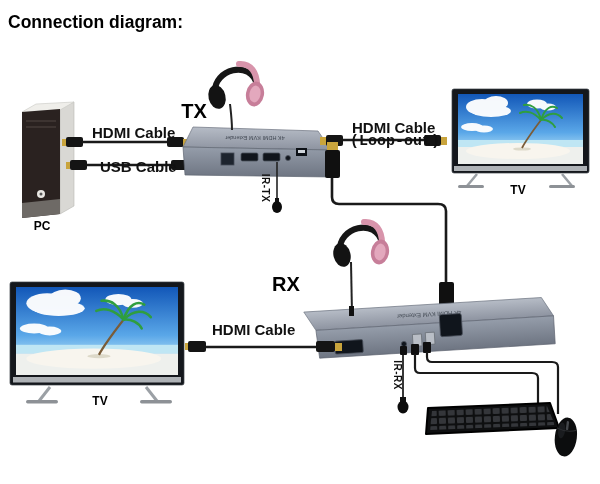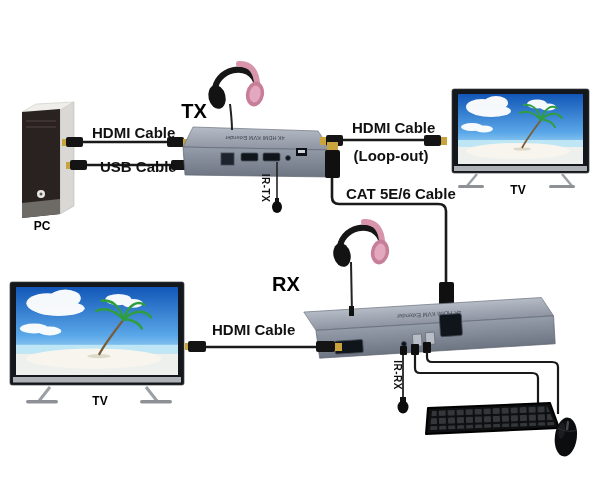--- a/index.html
+++ b/index.html
@@ -209,29 +209,29 @@
   </g>
 
   <g transform="rotate(7 566 436)">
     <ellipse cx="566" cy="437" rx="11" ry="19.5" fill="#0c0d0e"></ellipse>
     <ellipse cx="561" cy="431" rx="3.5" ry="8" fill="#212326" opacity="0.7"></ellipse>
     <rect x="565" y="421" width="2.4" height="9" rx="1" fill="#44474b"></rect>
     <path d="M556,429 Q566,433 576,429" stroke="#2c2e31" stroke-width="1" fill="none"></path>
   </g>
 </svg>
 
+<div class="title">Connection diagram:</div>
 
 <div class="name mid" style="left:22px;top:219px;width:40px;">PC</div>
 <div class="name big" style="left:174px;top:100px;width:40px;">TX</div>
 <div class="name big" style="left:266px;top:273px;width:40px;">RX</div>
 <div class="name mid" style="left:498px;top:183px;width:40px;">TV</div>
 <div class="name mid" style="left:78px;top:394px;width:44px;">TV</div>
 
 <div class="lbl" style="left:92px;top:127px;width:72px;">HDMI Cable</div>
 <div class="lbl" style="left:100px;top:161px;width:64px;">USB Cable</div>
 <div class="lbl" style="left:352px;top:122px;width:78px;">HDMI Cable</div>
-<div class="lbl" style="left:350px;top:150px;width:82px;">(Loop-out)</div>
-<div class="lbl" style="left:346px;top:188px;width:108px;">CAT 5E/6 Cable</div>
+<div class="lbl" style="left:350px;top:136px;width:82px;font-family:Liberation Mono, monospace;">(Loop-out)</div>
 <div class="lbl" style="left:212px;top:324px;width:70px;">HDMI Cable</div>
 <div class="lbl rot90" style="left:241px;top:182px;width:48px;">IR-TX</div>
 <div class="lbl rot90" style="left:373px;top:369px;width:48px;">IR-RX</div>
 
 </div>
 
 </body></html>

